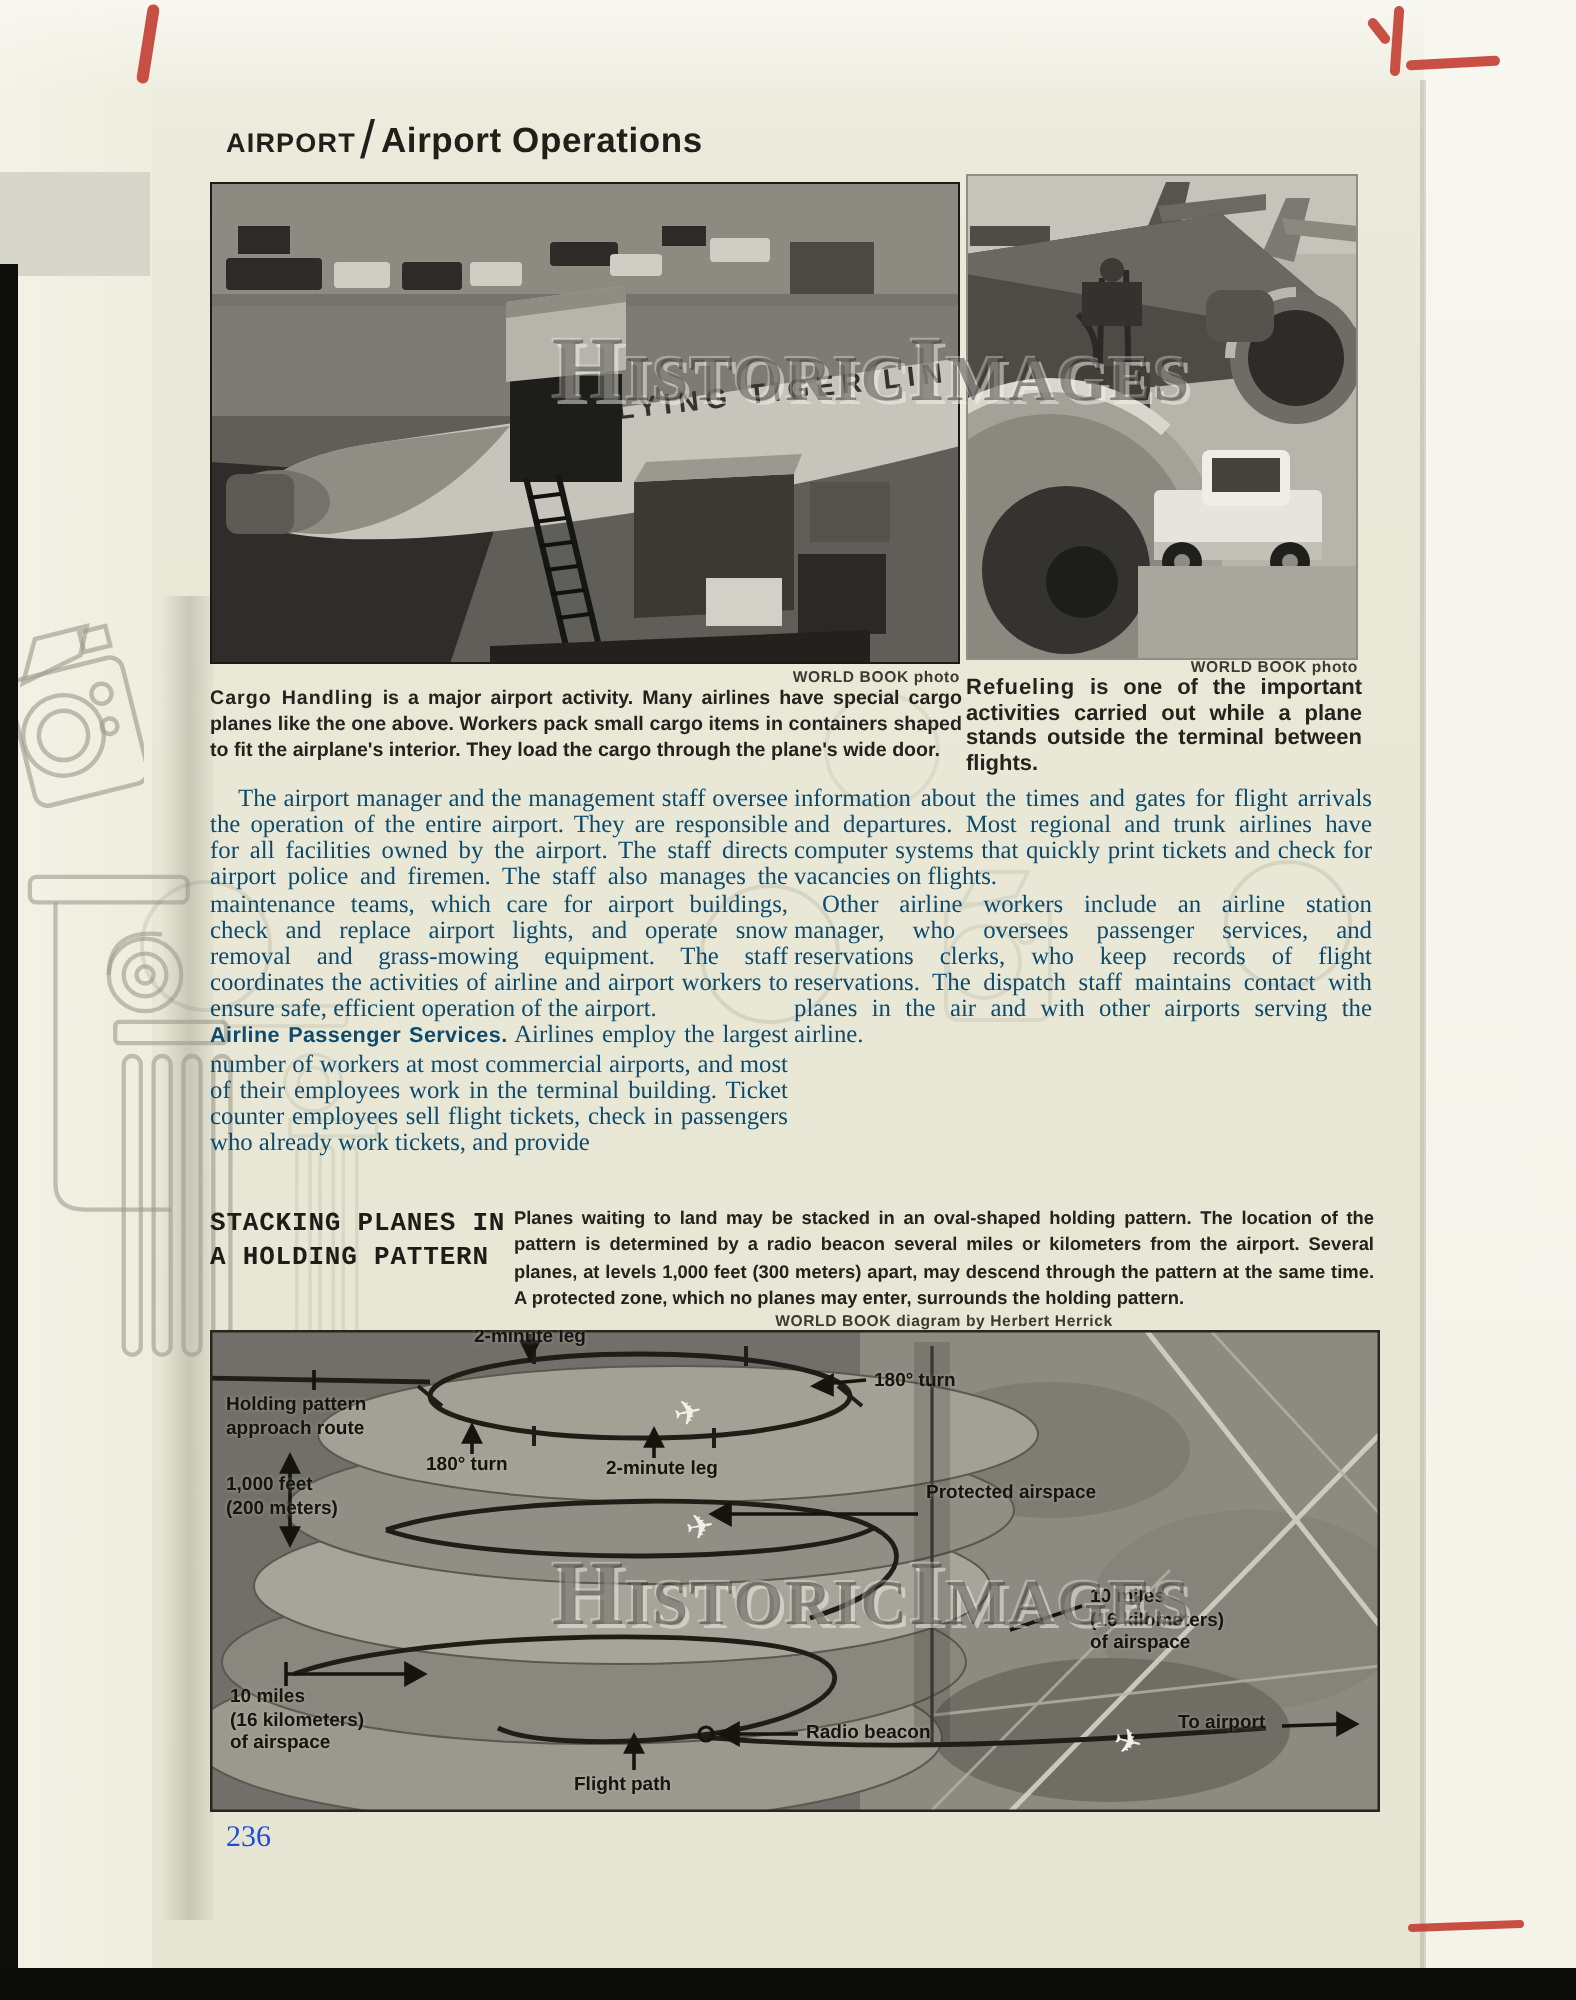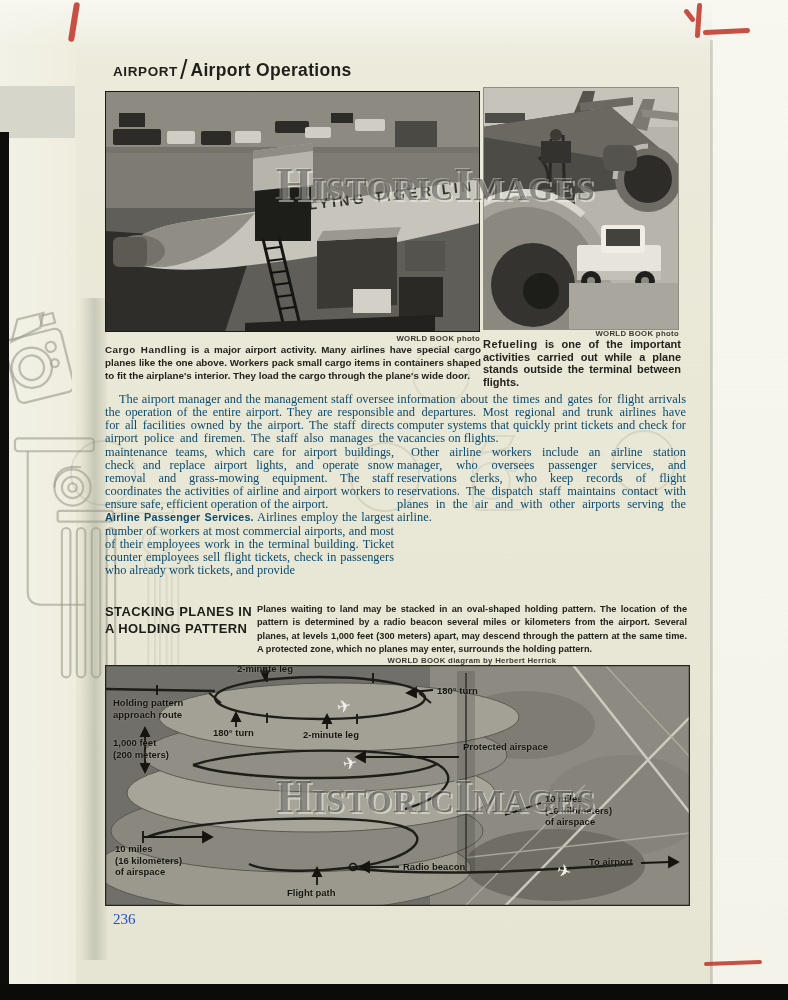--- a/index.html
+++ b/index.html
@@ -45,21 +45,21 @@
 
   
   .colL{left:105px;top:393px;width:289px;}
   .colR{left:397px;top:393px;width:289px;}
   .b-para{font-family:"Liberation Serif",serif;font-size:12.4px;line-height:13.15px;
     text-align:justify;margin:0;color:#0c4a6e;}
   .indent{text-indent:14px;}
   .lead{font-family:"Liberation Sans",sans-serif;font-weight:bold;font-size:10.8px;letter-spacing:.2px;}
 
   
-  .stack-head{left:105px;top:604px;font-weight:bold;font-size:13px;line-height:16.5px;letter-spacing:.4px;color:#1d1c17;}
+  .stack-head{left:105px;top:604px;font-weight:bold;font-size:13px;line-height:16.5px;letter-spacing:.4px;color:#1d1c17;font-family:Liberation Mono, monospace;}
   .stack-text{left:257px;top:603px;width:430px;font-weight:bold;font-size:9.2px;line-height:13.3px;text-align:justify;color:#23221c;}
 
   
   .diagram{left:105px;top:665px;width:585px;height:241px;background:#72706a;overflow:hidden;}
   .dg-label{position:absolute;font-weight:bold;font-size:9.5px;line-height:11.5px;color:#15140f;
     text-shadow:0 0 2px rgba(205,203,190,.55);white-space:nowrap;}
 
   
   .page-num{left:113px;top:911px;font-family:"Liberation Serif",serif;font-size:15px;color:#1d4ed8;}
 

